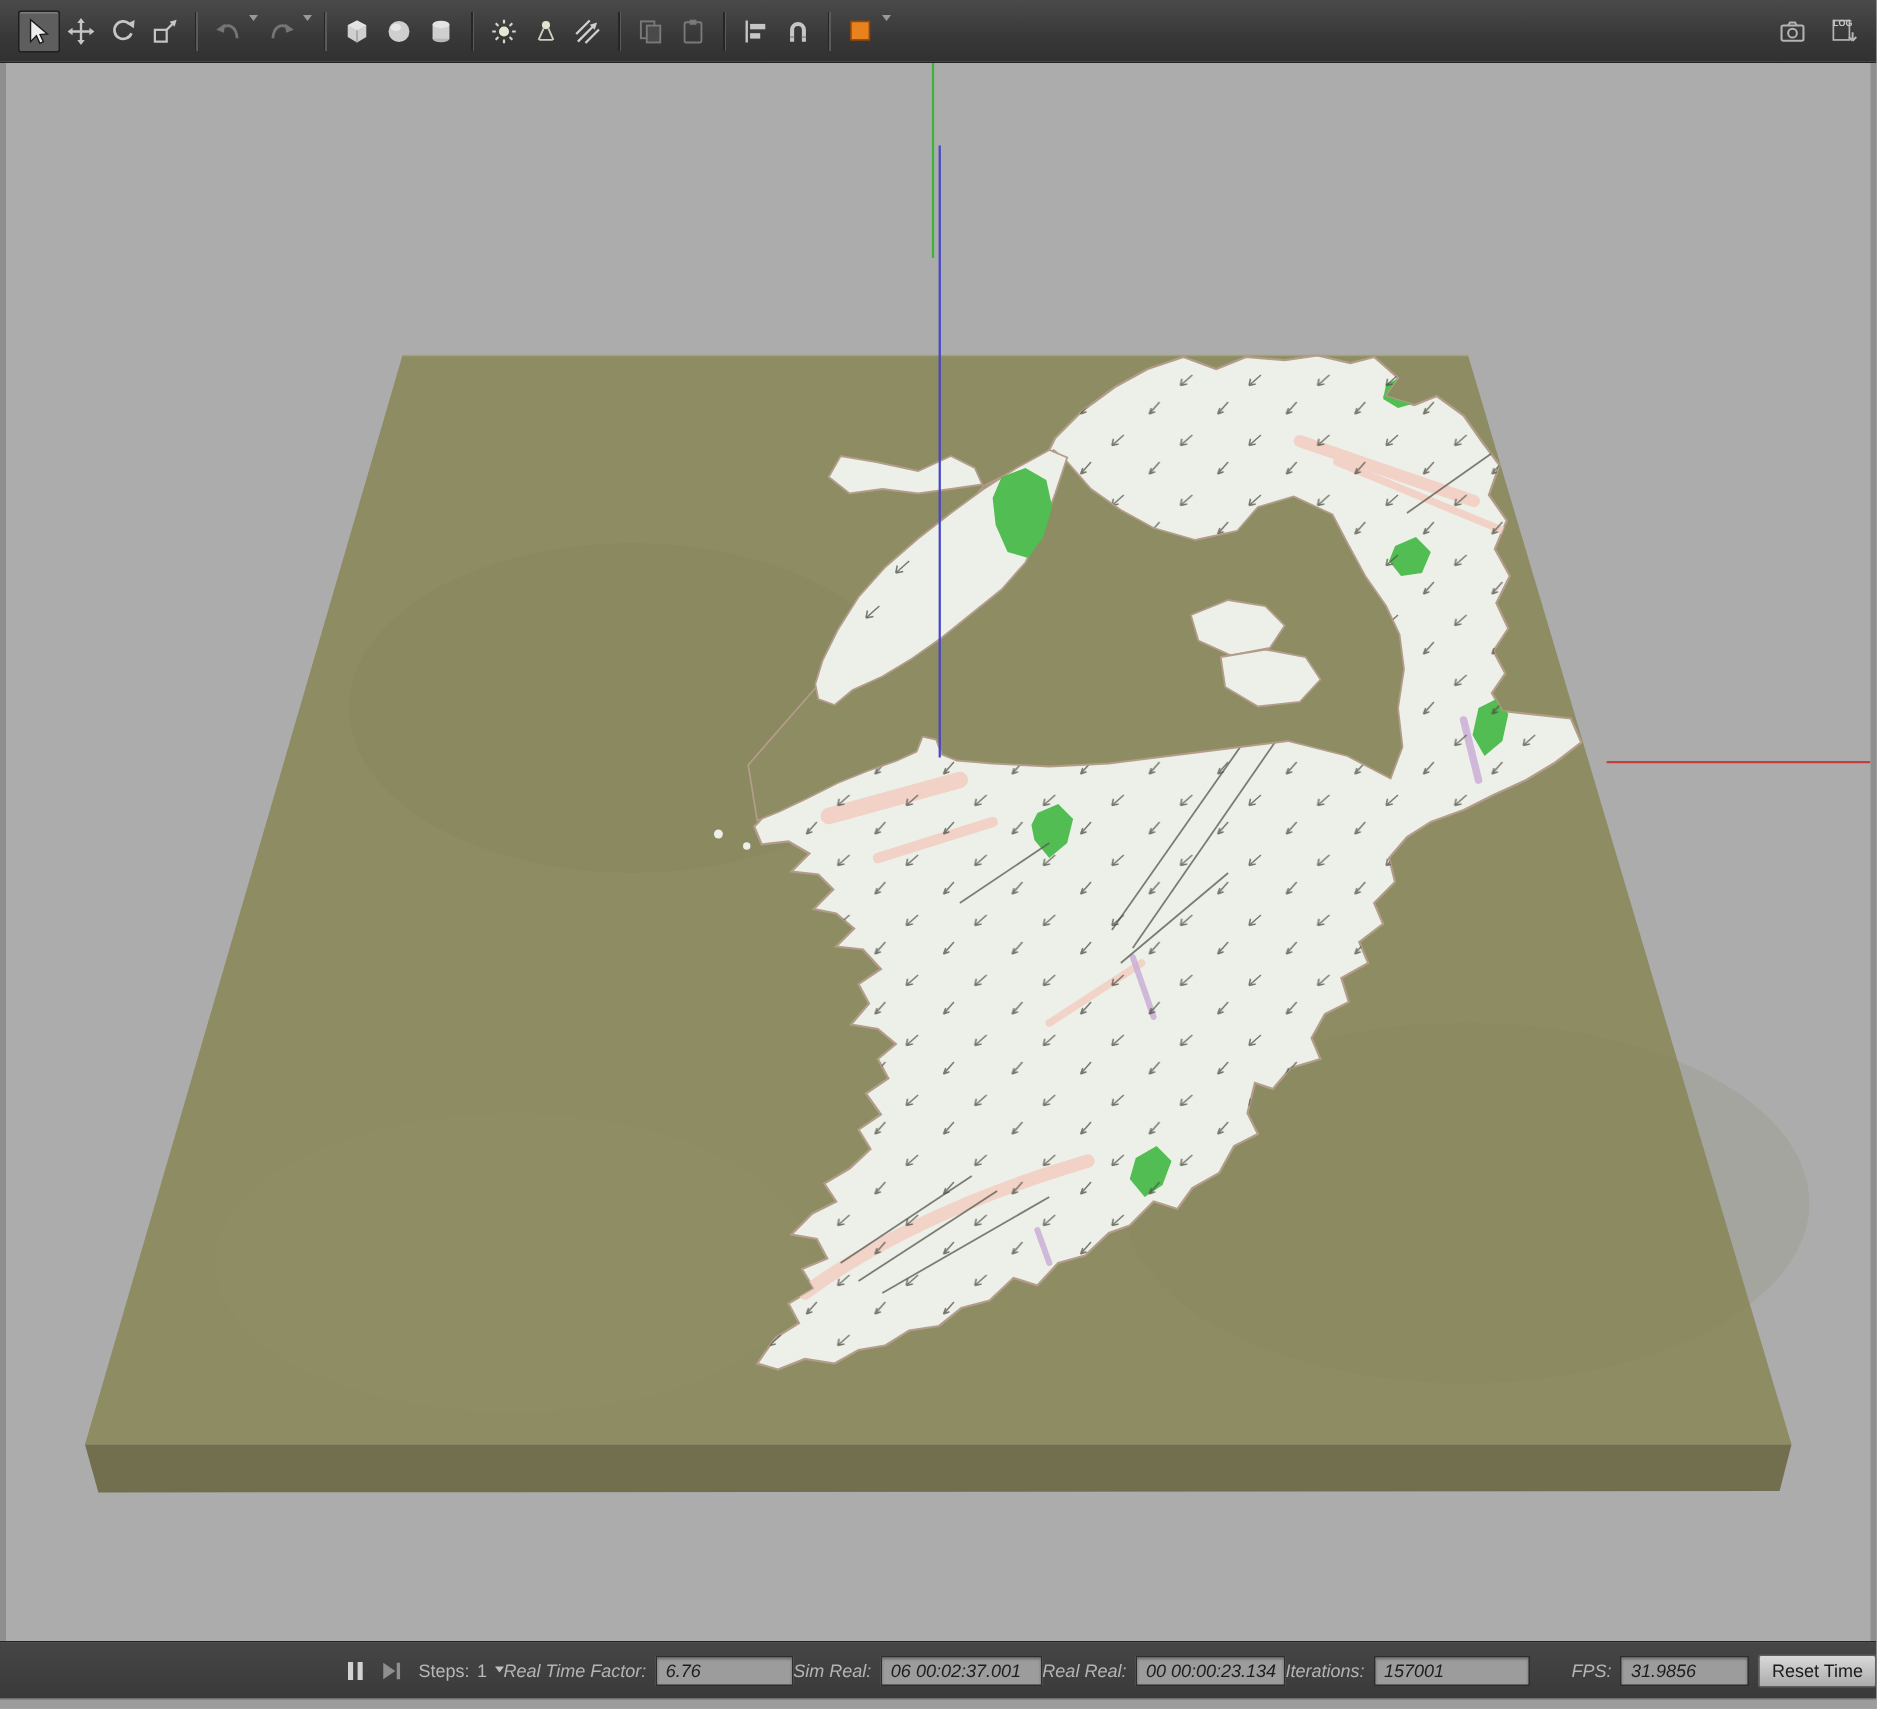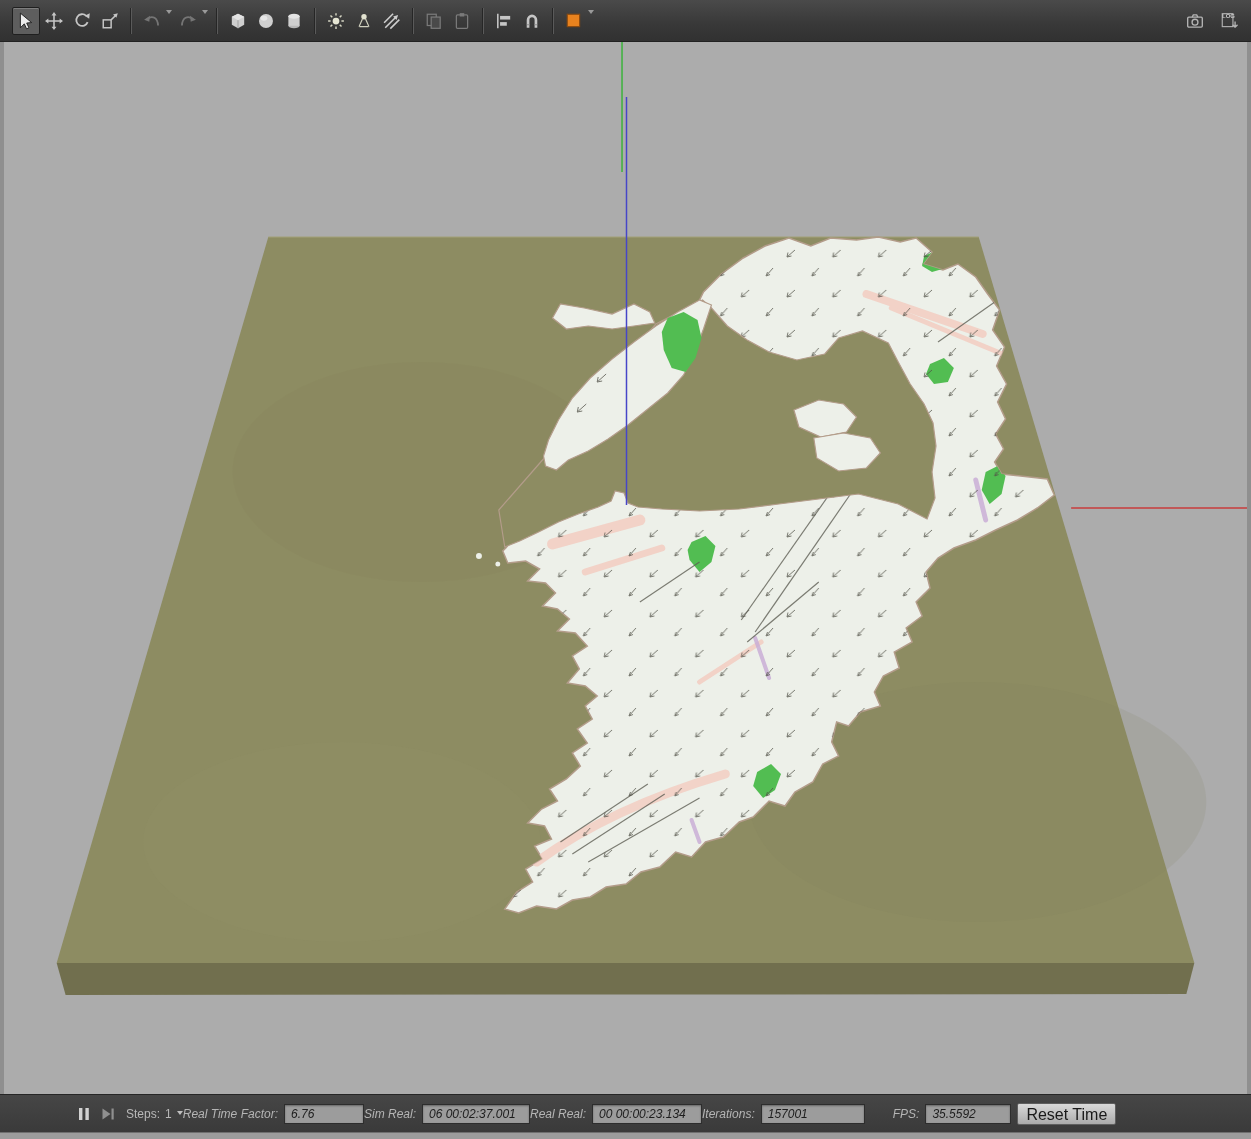--- a/index.html
+++ b/index.html
@@ -24,35 +24,35 @@
   .log-text { position:absolute; top:5px; left:6px; font-size:6px; font-weight:bold; color:#c8c8c8; letter-spacing:0; line-height:1; }
 
   
   .viewport { flex:1 1 auto; position:relative; background:var(--viewport-bg,#acacac); border-left:4px solid #8f8f8f; border-right:4px solid #8f8f8f; }
   .viewport svg { width:100%; height:100%; display:block; }
 
   
   .statusbar {
     height:38px; flex:0 0 38px; display:flex; align-items:center;
     background:linear-gradient(#464646,#3a3a3a); border-top:1px solid #262626;
-    padding-left:72px; gap:0; font-size:12px; color:#b8b8b8;
+    padding-left:72px; gap:0; font-size:12px; color:#b8b8b8;justify-content:flex-end;
   }
   .sb-btn { background:transparent; border:none; width:24px; height:24px; display:flex; align-items:center; justify-content:center; cursor:pointer; }
   .steps-group { display:flex; align-items:center; gap:5px; margin-left:6px; }
   .steps-group .dd { margin:4px 0 0 0; border-top-color:#c0c0c0; }
   .field { display:flex; align-items:center; gap:6px;font-style:italic; }
   .flabel { color:#b5b5b5; white-space:nowrap; }
   .fbox {
     display:inline-block; background:#9c9c9c; color:#1d1d1d; border:1px solid #2d2d2d;
     height:20px; line-height:18px; padding:0 6px; overflow:hidden; white-space:nowrap;
     box-shadow:inset 0 1px 2px rgba(0,0,0,.35);
   }
   .reset-btn {
     margin-left:6px; background:linear-gradient(#d9d9d9,#ababab); border:1px solid #5f5f5f; border-radius:2px;
-    color:#1a1a1a; font-size:16px; padding:2px 8px; height:22px; cursor:pointer; font-family:"Liberation Sans",sans-serif;
+    color:#1a1a1a; font-size:12px; padding:2px 8px; height:22px; cursor:pointer; font-family:"Liberation Sans",sans-serif;
   }
   .bottom-strip { height:7px; flex:0 0 7px; background:#9c9c9c; border-top:1px solid #6f6f6f; }
 </style>
 </head>
 <body>
 
 <div class="app">
 
   <div class="toolbar">
 
@@ -303,40 +303,40 @@
     </button>
 
     <div class="steps-group">
       <span>Steps:</span>
       <span>1</span>
       <span class="dd"></span>
     </div>
 
     <div class="field">
       <span class="flabel">Real Time Factor:</span>
-      <span class="fbox" style="width:80px">6.76</span>
+      <span class="fbox" style="width:92px">6.76</span>
     </div>
 
     <div class="field">
       <span class="flabel">Sim Real:</span>
       <span class="fbox" style="width:108px">06 00:02:37.001</span>
     </div>
 
     <div class="field">
       <span class="flabel">Real Real:</span>
-      <span class="fbox" style="width:110px">00 00:00:23.134</span>
+      <span class="fbox" style="width:100px">00 00:00:23.134</span>
     </div>
 
     <div class="field">
       <span class="flabel">Iterations:</span>
       <span class="fbox" style="width:104px">157001</span>
     </div>
 
     <div class="field" style="margin-left:28px">
       <span class="flabel">FPS:</span>
-      <span class="fbox" style="width:86px">35.5592</span>
+      <span class="fbox" style="width:86px">31.9856</span>
     </div>
 
     <button class="reset-btn">Reset Time</button>
   </div>
 
   <div class="bottom-strip"></div>
 </div>
 
 </body></html>

